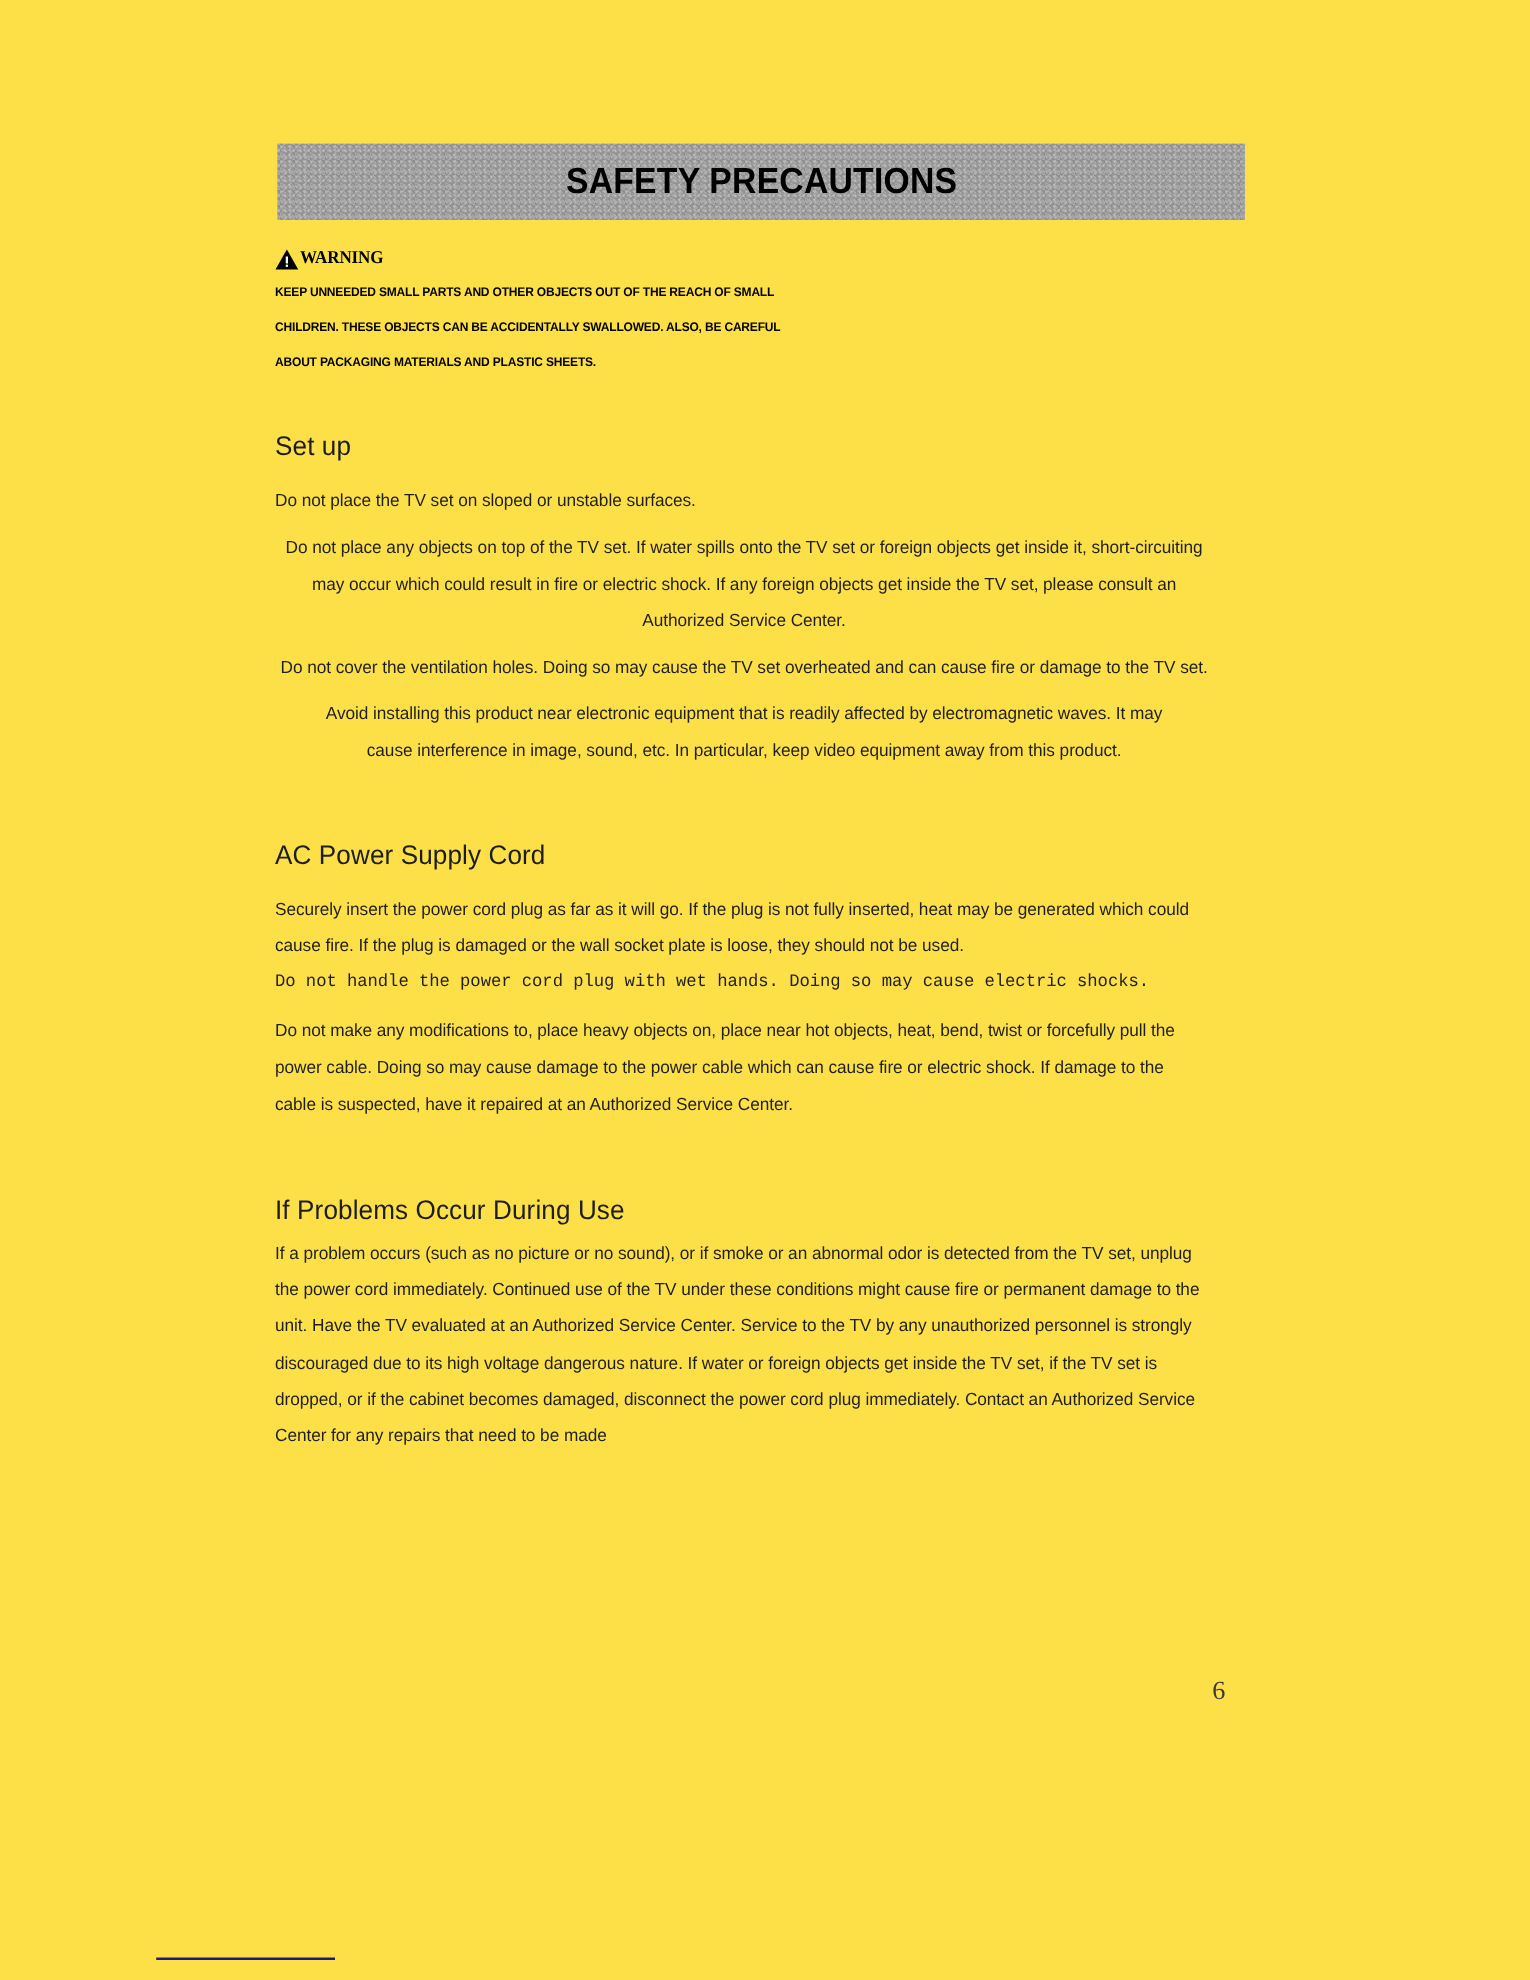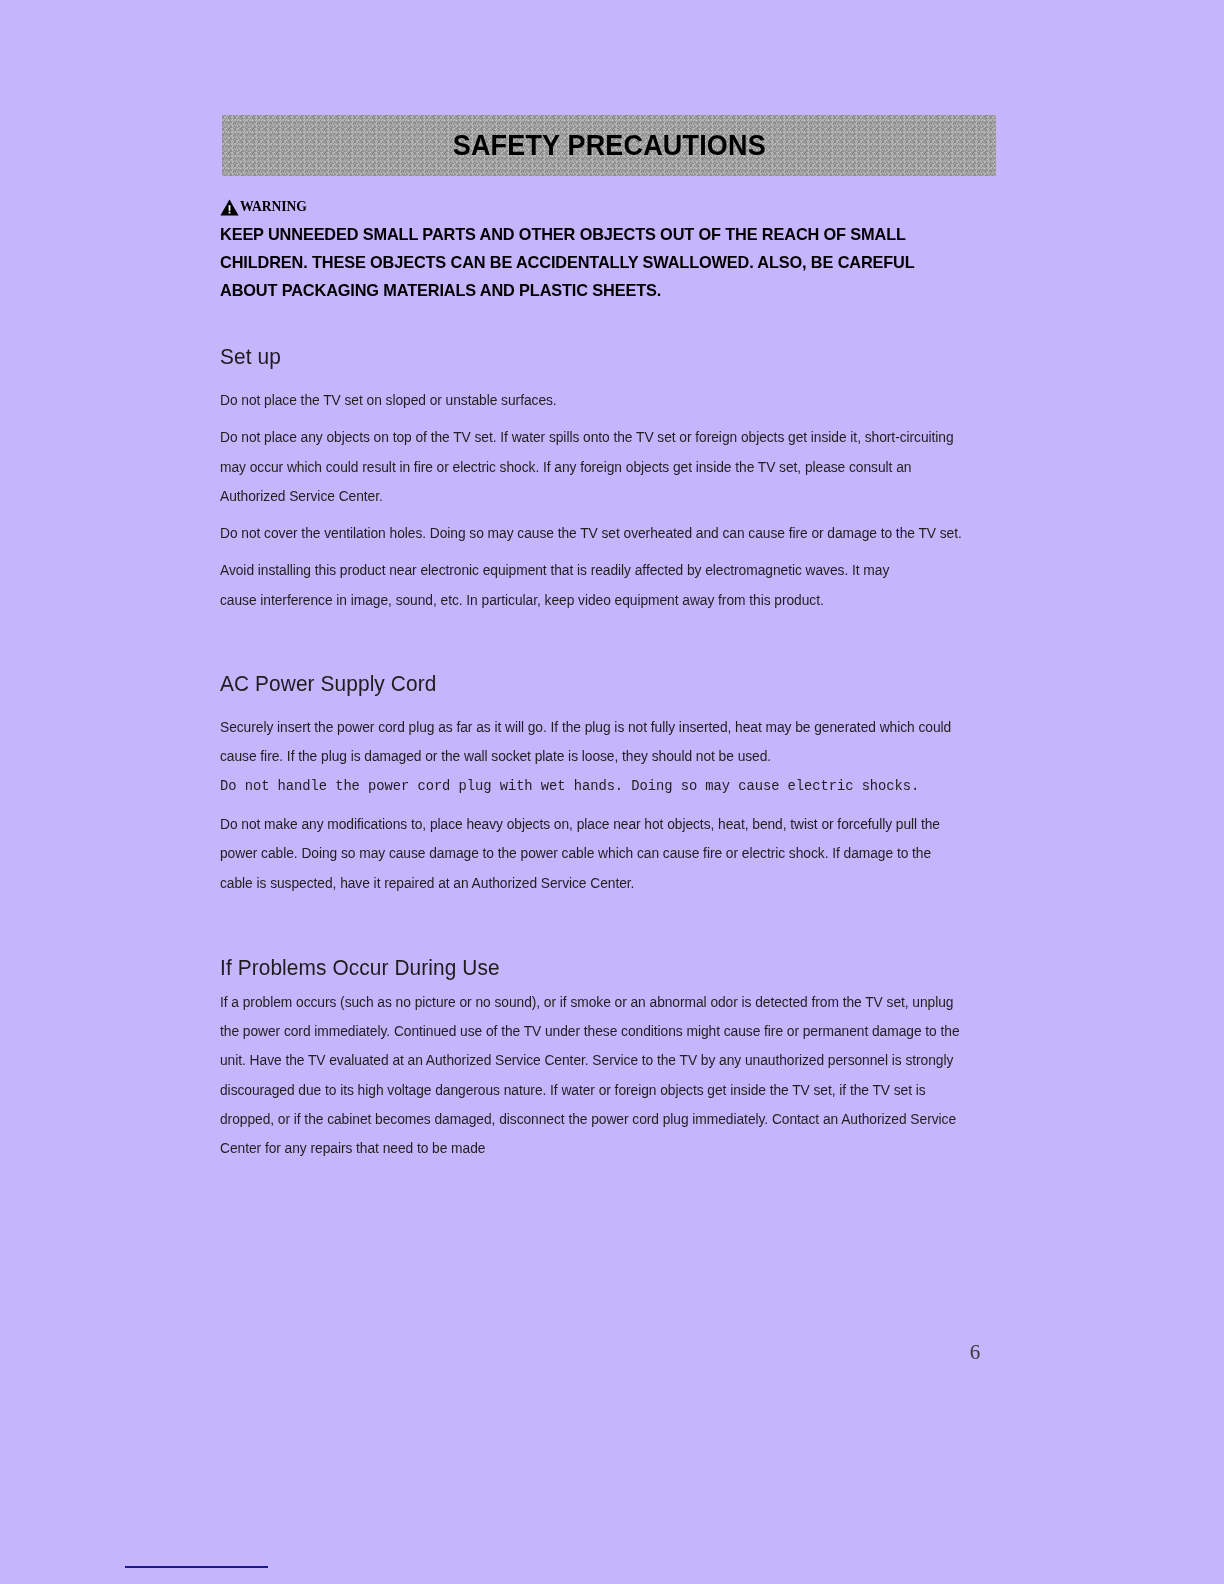--- a/index.html
+++ b/index.html
@@ -12,21 +12,21 @@
     height: 1584px;
     position: relative;
     font-family: "Liberation Sans", sans-serif;
     color: #1a1a1a;
     overflow: hidden;
   }
 
   .page {
     position: absolute;
     inset: 0;
-    background: #c4b5fd;
+    background: #fde047;
   }
 
   
   .banner {
     position: absolute;
     left: 222px;
     top: 115px;
     width: 774px;
     height: 61px;
     background-color: #a9a9a9;
@@ -76,21 +76,21 @@
   }
   .warning-word {
     font-size: 14.5px;
     font-weight: bold;
     letter-spacing: -0.1px;
     color: #000;
     transform: scaleX(0.94);
     transform-origin: left center;
   }
   .warning-body {
-    font-size: 17px;
+    font-size: 10px;
     font-weight: bold;
     line-height: 28px;
     letter-spacing: -0.15px;
     color: #000;
   }
   .warning-body div {
     transform: scaleX(0.96);
     transform-origin: left center;
     white-space: nowrap;
   }
@@ -114,21 +114,21 @@
     line-height: 29.3px;
     color: #1f1f1f;
     letter-spacing: -0.05px;
     margin: 0;
   }
   .para div {
     transform: scaleX(0.985);
     transform-origin: left center;
     white-space: nowrap;
   }
-  .gap-sm { margin-top: 8px; }
+  .gap-sm { margin-top: 8px; text-align: center; }
   .gap-xs { margin-top: 0px; font-family: Liberation Mono, monospace; }
   .gap-md { margin-top: 9px; }
 
   
   .page-number {
     position: absolute;
     left: 955px;
     top: 1340px;
     width: 40px;
     text-align: center;

